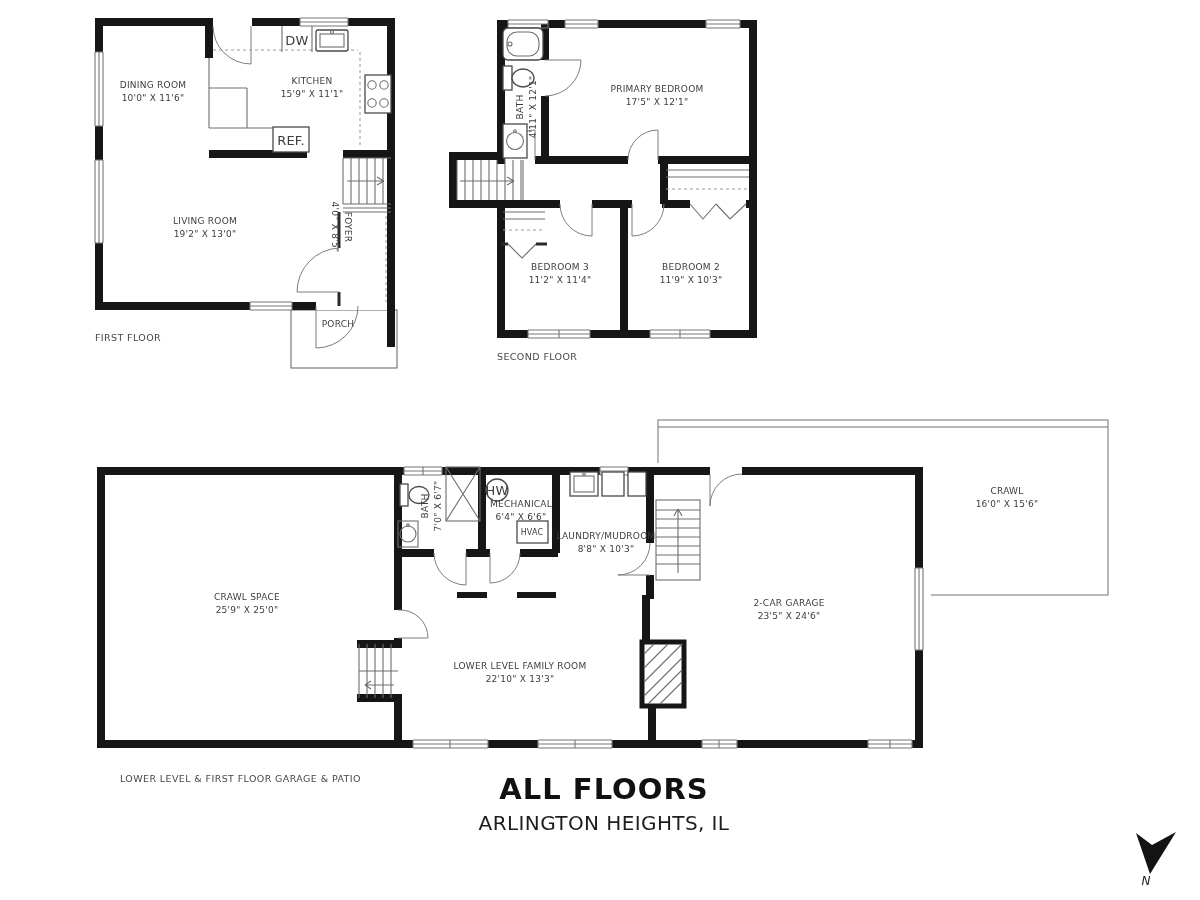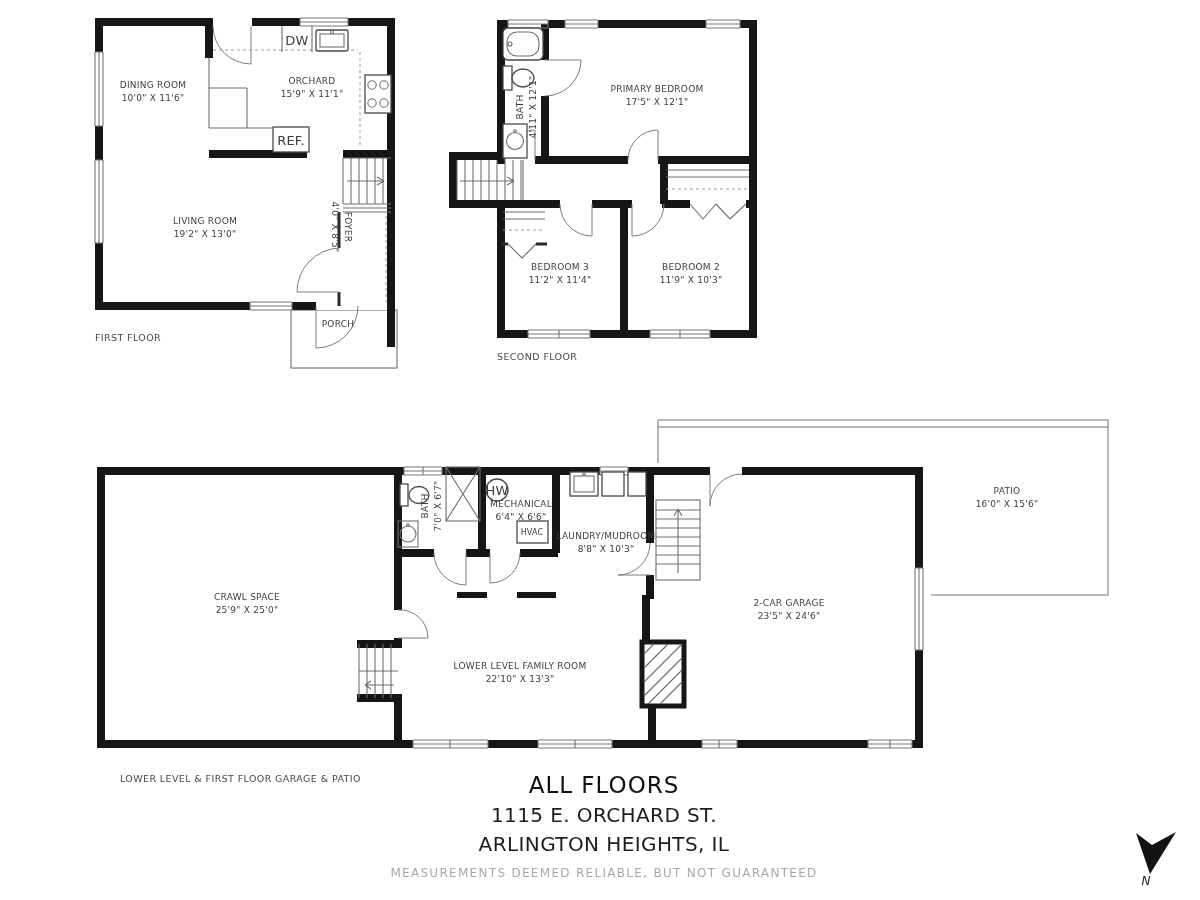--- a/index.html
+++ b/index.html
@@ -18,21 +18,21 @@
   
   .room-label{position:absolute;transform:translate(-50%,-50%);text-align:center;
     font-size:9px;line-height:1.45;color:#3d3d3d;letter-spacing:.25px;white-space:nowrap;}
   .rot90 {transform:translate(-50%,-50%) rotate(90deg);}
   .rot270{transform:translate(-50%,-50%) rotate(-90deg);}
   .fix-label{position:absolute;transform:translate(-50%,-50%);font-size:13px;color:#3d3d3d;
     letter-spacing:.2px;white-space:nowrap;}
   .floor-caption{position:absolute;font-size:9.5px;color:#474747;letter-spacing:.4px;white-space:nowrap;}
   .title-block{position:absolute;left:604px;top:772px;transform:translateX(-50%);
     text-align:center;white-space:nowrap;}
-  .main-title{font-size:23px;font-weight:normal;color:#111;letter-spacing:1px;}
+  .main-title{font-size:29px;font-weight:bold;color:#111;letter-spacing:1px;}
   .addr{font-size:20px;color:#1d1d1d;letter-spacing:.4px;margin-top:5px;}
   .disclaimer{position:absolute;left:604px;top:866px;transform:translateX(-50%);
     font-size:12px;color:#a8a8a8;letter-spacing:1.3px;white-space:nowrap;}
   .north-label{position:absolute;left:1146px;top:881px;transform:translate(-50%,-50%);
     font-size:12px;font-style:italic;color:#222;}
 </style>
 </head>
 <body>
 
 <div class="stage">
@@ -217,21 +217,21 @@
   </g>
 
   <path d="M1136,833 L1152,845 L1176,832 L1150,874 Z" fill="#131313"></path>
 </svg>
 
 <div class="room-label" style="left:153px;top:92px">
   <div>DINING ROOM</div>
   <div>10'0" X 11'6"</div>
 </div>
 <div class="room-label" style="left:312px;top:88px">
-  <div>ORCHARD</div>
+  <div>KITCHEN</div>
   <div>15'9" X 11'1"</div>
 </div>
 <div class="room-label" style="left:205px;top:228px">
   <div>LIVING ROOM</div>
   <div>19'2" X 13'0"</div>
 </div>
 <div class="room-label rot90" style="left:341px;top:227px">
   <div>FOYER</div>
   <div>4'0" X 8'5"</div>
 </div>
@@ -280,26 +280,24 @@
 </div>
 <div class="room-label" style="left:520px;top:673px">
   <div>LOWER LEVEL FAMILY ROOM</div>
   <div>22'10" X 13'3"</div>
 </div>
 <div class="room-label" style="left:789px;top:610px">
   <div>2-CAR GARAGE</div>
   <div>23'5" X 24'6"</div>
 </div>
 <div class="room-label" style="left:1007px;top:498px">
-  <div>PATIO</div>
+  <div>CRAWL</div>
   <div>16'0" X 15'6"</div>
 </div>
 <div class="floor-caption" style="left:120px;top:773px">LOWER LEVEL &amp; FIRST FLOOR GARAGE &amp; PATIO</div>
 
 <div class="title-block">
   <div class="main-title">ALL FLOORS</div>
-  <div class="addr">1115 E. ORCHARD ST.</div>
   <div class="addr">ARLINGTON HEIGHTS, IL</div>
 </div>
-<div class="disclaimer">MEASUREMENTS DEEMED RELIABLE, BUT NOT GUARANTEED</div>
 <div class="north-label">N</div>
 
 </div>
 
 </body></html>

